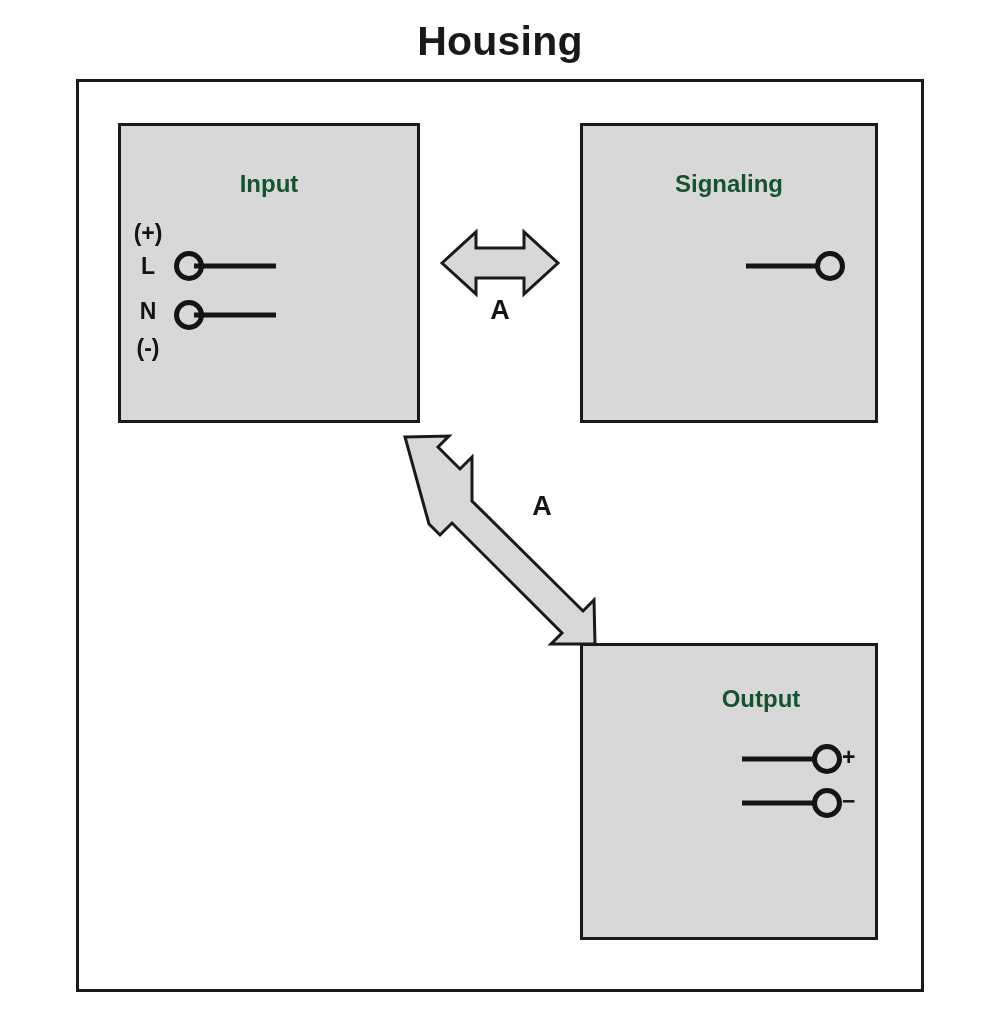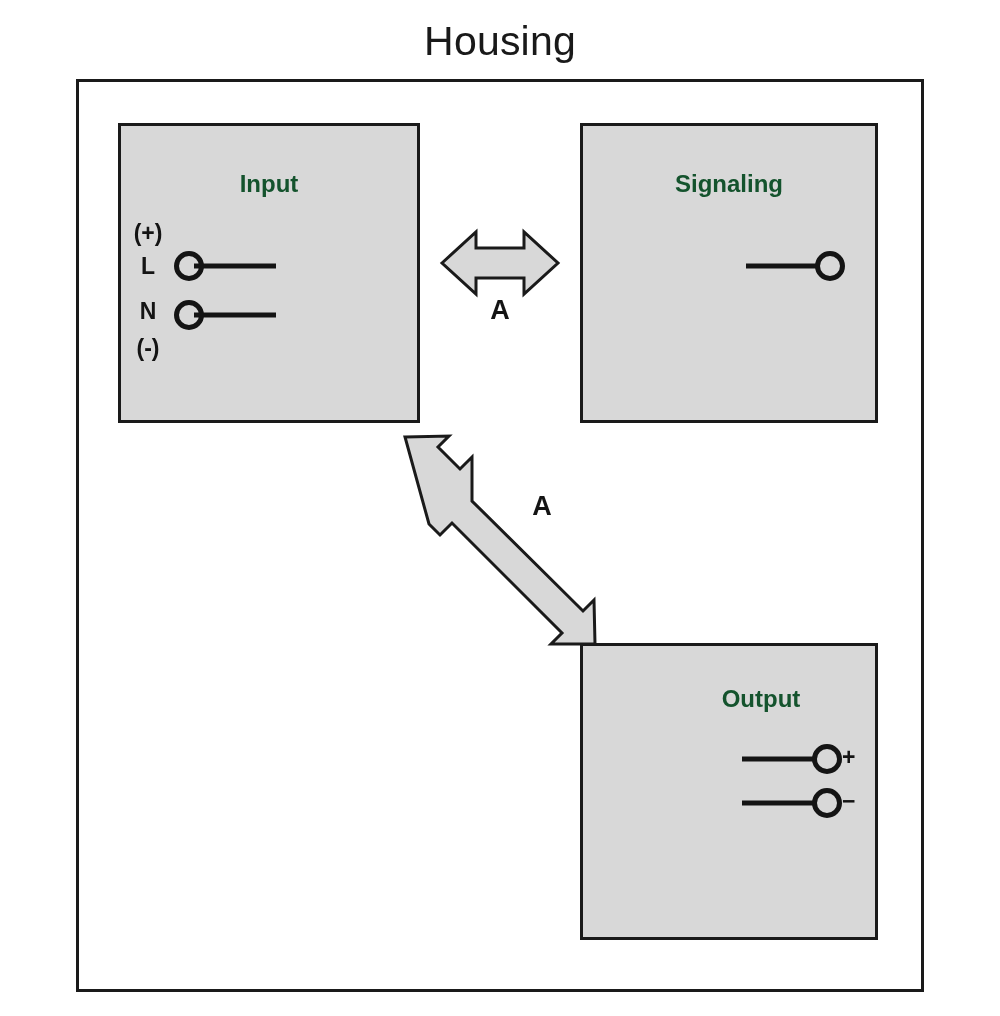--- a/index.html
+++ b/index.html
@@ -27,21 +27,21 @@
     left: 0;
     top: 0;
   }
   .diagram-title {
     position: absolute;
     left: 0;
     top: 18px;
     width: 1000px;
     text-align: center;
     font-size: 41px;
-    font-weight: normal;
+    font-weight: bold;
     letter-spacing: 0.2px;
     color: #191919;
   }
   .block-title {
     position: absolute;
     text-align: center;
     font-size: 24px;
     font-weight: bold;
     color: #14532d;
     white-space: nowrap;

